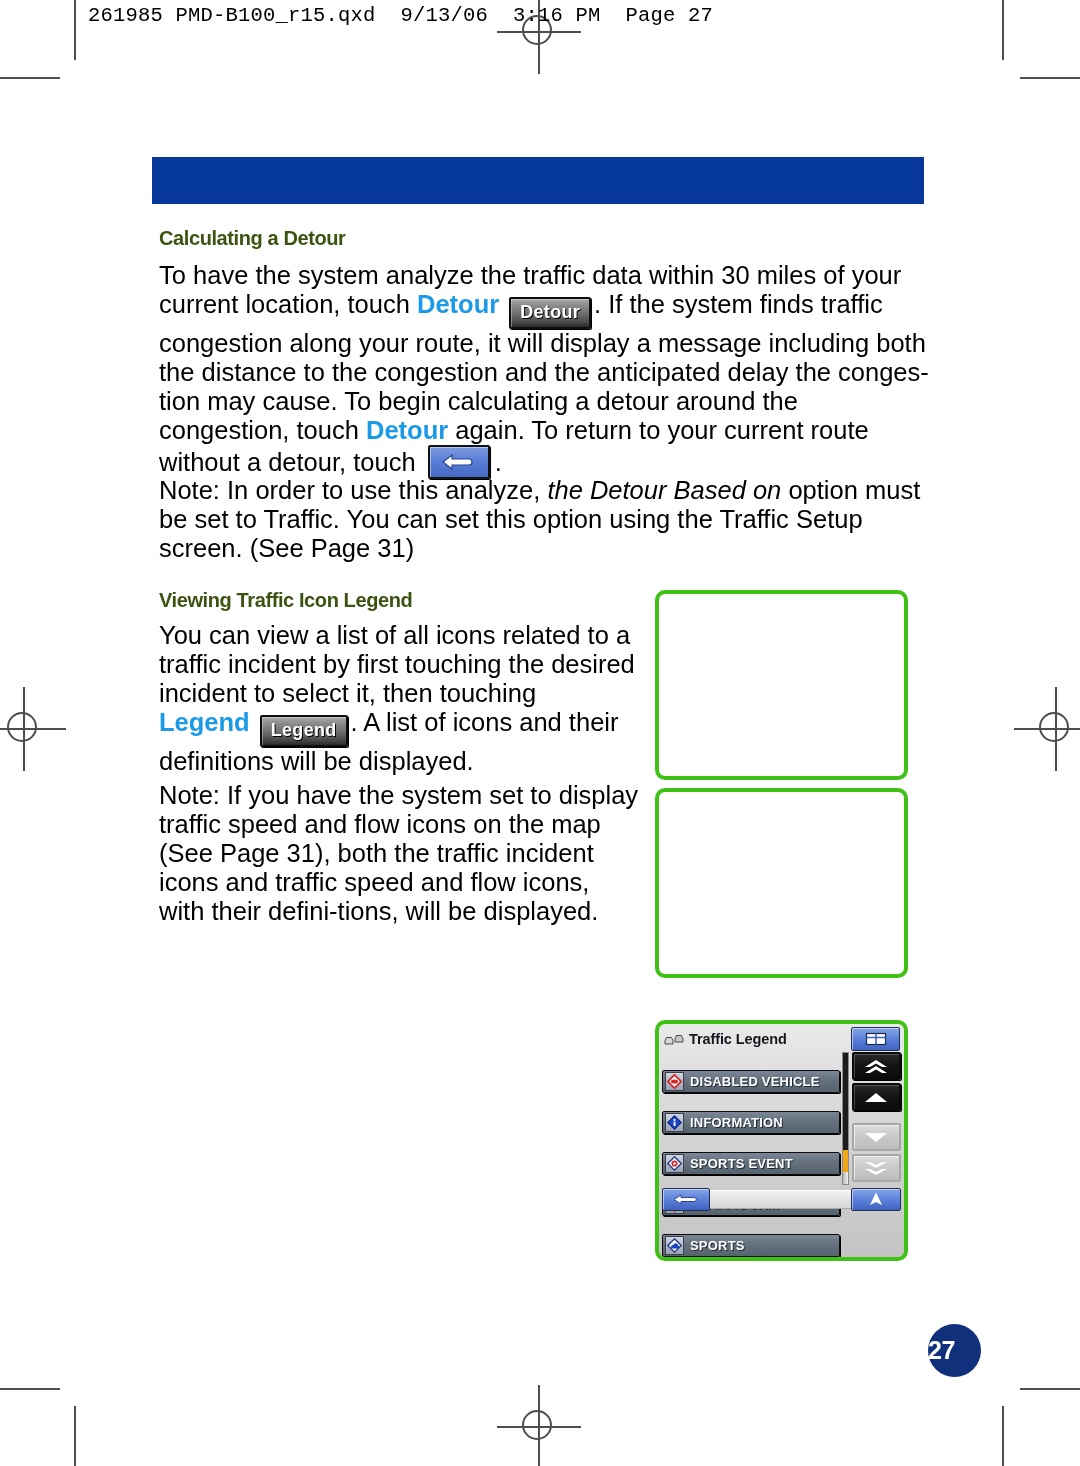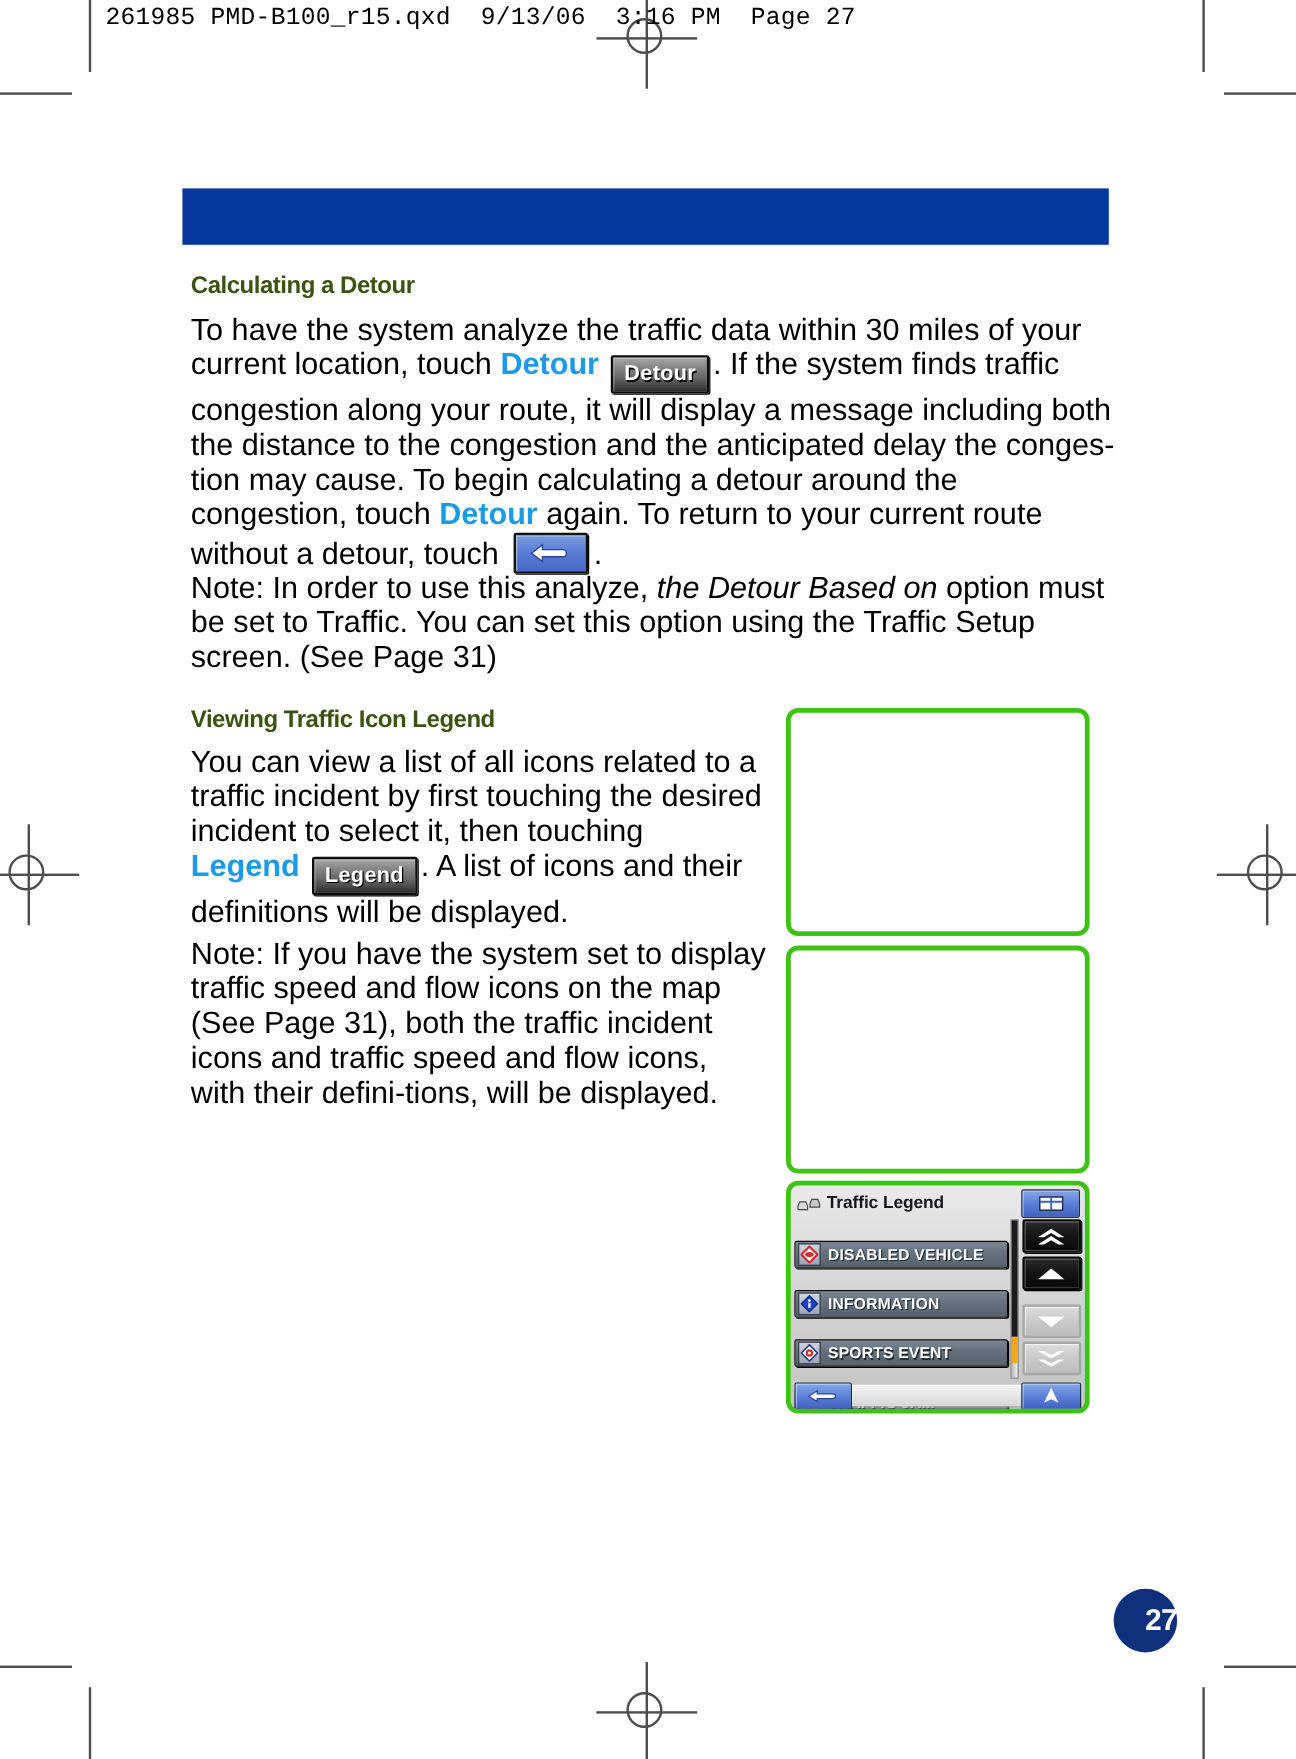--- a/index.html
+++ b/index.html
@@ -156,23 +156,23 @@
     background: #ffffff;
     box-sizing: border-box;
   }
   .frame-a { left: 655px; top: 590px; width: 253px; height: 190px; }
   .frame-b { left: 655px; top: 788px; width: 253px; height: 190px; }
 
   
   .device {
     position: absolute;
     left: 655px;
-    top: 984px;
+    top: 1020px;
     width: 253px;
-    height: 194px;
+    height: 241px;
     border: 4px solid #3fc215;
     border-radius: 10px;
     box-sizing: border-box;
     background: linear-gradient(to bottom, #e9e9e9 0%, #dcdcdc 30%, #cfcfcf 60%, #c4c4c4 100%);
     overflow: hidden;
     padding: 3px;
   }
   .dev-titlebar {
     height: 24px;
     display: flex;
@@ -312,21 +312,21 @@
   .page-badge {
     position: absolute;
     left: 928px;
     top: 1324px;
     width: 53px;
     height: 53px;
     background: #10307c;
     border-radius: 50%;
     display: flex;
     align-items: center;
-    justify-content: flex-end;
+    justify-content: flex-start;
   }
   .page-badge span {
     font-family: "Liberation Sans", sans-serif;
     font-weight: bold;
     font-size: 25px;
     color: #ffffff;
     letter-spacing: -0.5px;
   }
 </style>
 </head>

